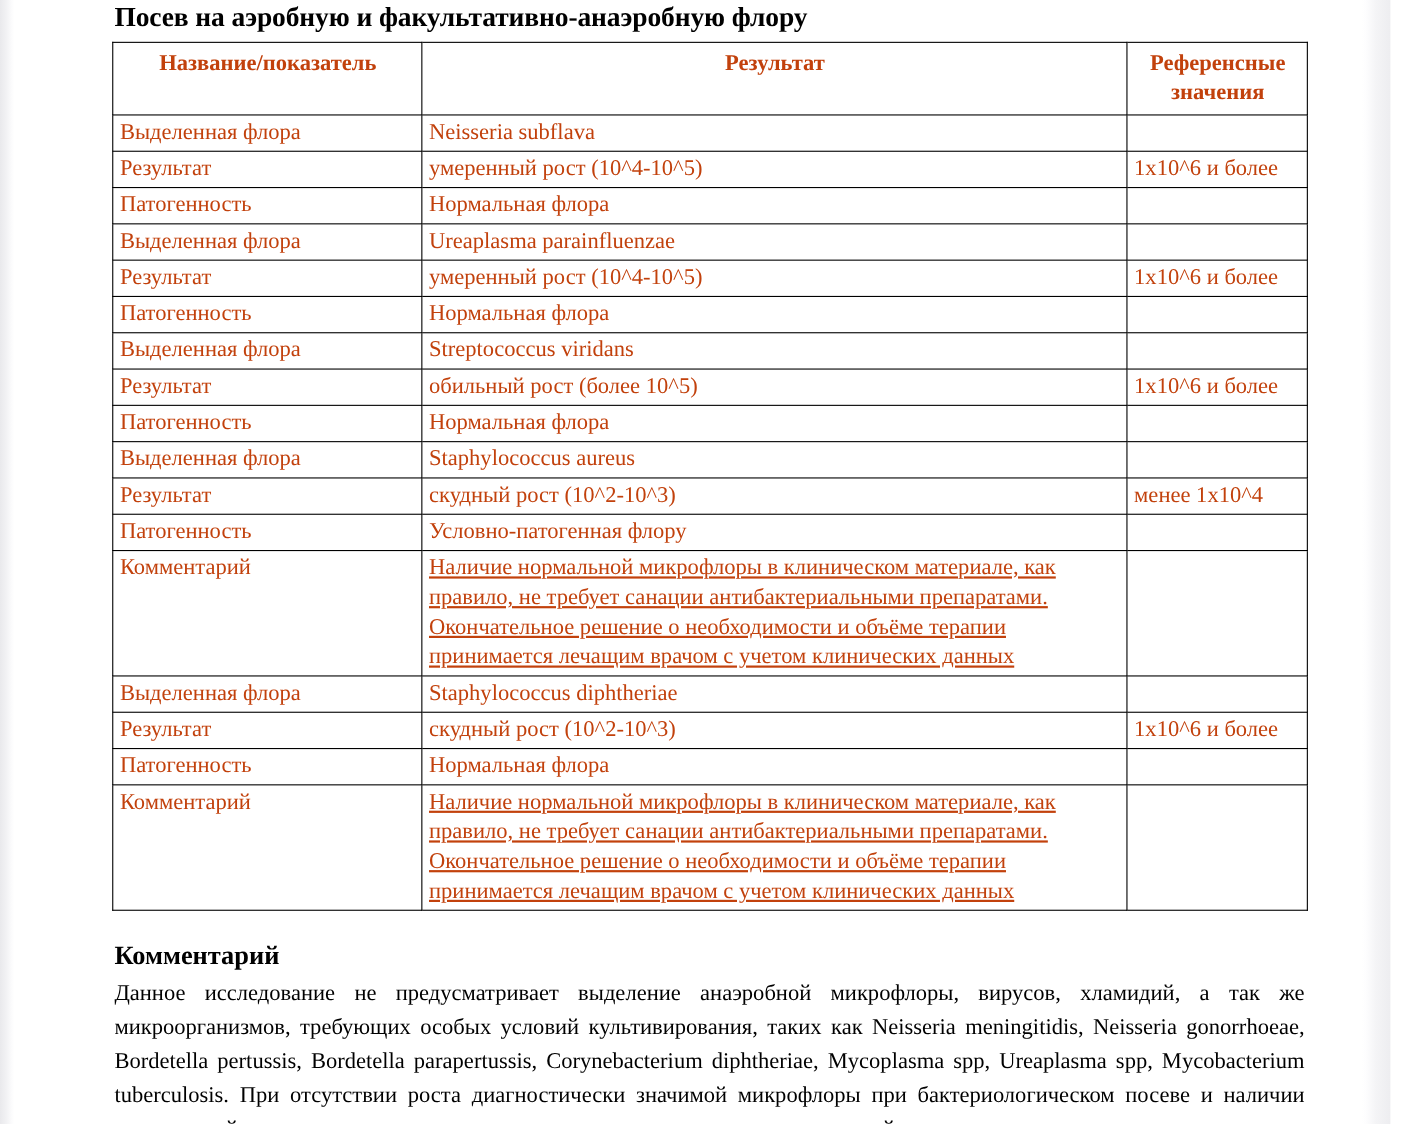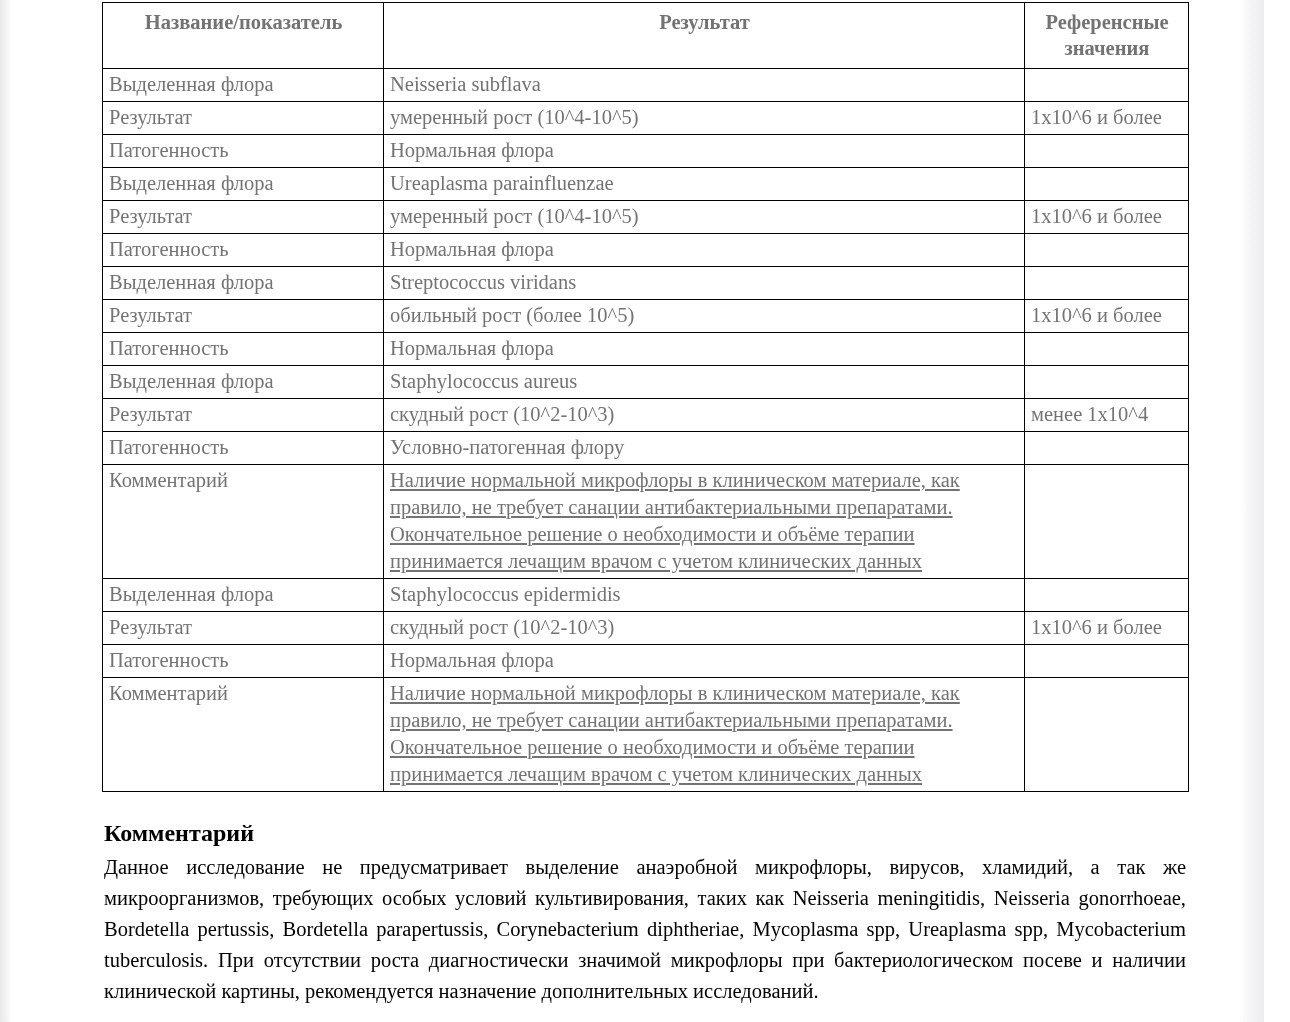--- a/index.html
+++ b/index.html
@@ -75,21 +75,21 @@
     width: 1086px;
     table-layout: fixed;
     margin-top: 2px;
   }
   table.lab-table td, table.lab-table th {
     border: 1.6px solid #000;
     vertical-align: top;
     padding: 2px 5px 3px 6px;
     font-size: 20.5px;
     line-height: 27px;
-    color: #737373;
+    color: #c2410c;
     font-weight: normal;
     margin-top: 28px;
   }
   table.lab-table thead th {
     text-align: center;
     font-weight: bold;
     height: 56px;
     vertical-align: top;
     padding-top: 6px;
     line-height: 26px;
@@ -132,20 +132,21 @@
 </head>
 <body>
 
 <div class="viewer">
 
   <div class="page">
     <div class="gutter-left"></div>
 
     <div class="content">
 
+      <h1 class="doc-title">Посев на аэробную и факультативно-анаэробную флору</h1>
 
       <table class="lab-table">
         <colgroup>
           <col class="c1">
             <col class="c2">
             <col class="c3">
         </colgroup>
         <thead>
           <tr>
             <th>Название/показатель</th>
@@ -219,21 +220,21 @@
               <td class="multiline">
                 <div>Наличие нормальной микрофлоры в клиническом материале, как</div>
                 <div>правило, не требует санации антибактериальными препаратами.</div>
                 <div>Окончательное решение о необходимости и объёме терапии</div>
                 <div>принимается лечащим врачом с учетом клинических данных</div>
               </td>
               <td class="cell-ref"></td>
             </tr>
             <tr>
               <td class="cell-name">Выделенная флора</td>
-              <td>Staphylococcus epidermidis</td>
+              <td>Staphylococcus diphtheriae</td>
               <td class="cell-ref"></td>
             </tr>
             <tr>
               <td class="cell-name">Результат</td>
               <td>скудный рост (10^2-10^3)</td>
               <td class="cell-ref">1x10^6 и более</td>
             </tr>
             <tr>
               <td class="cell-name">Патогенность</td>
               <td>Нормальная флора</td>

